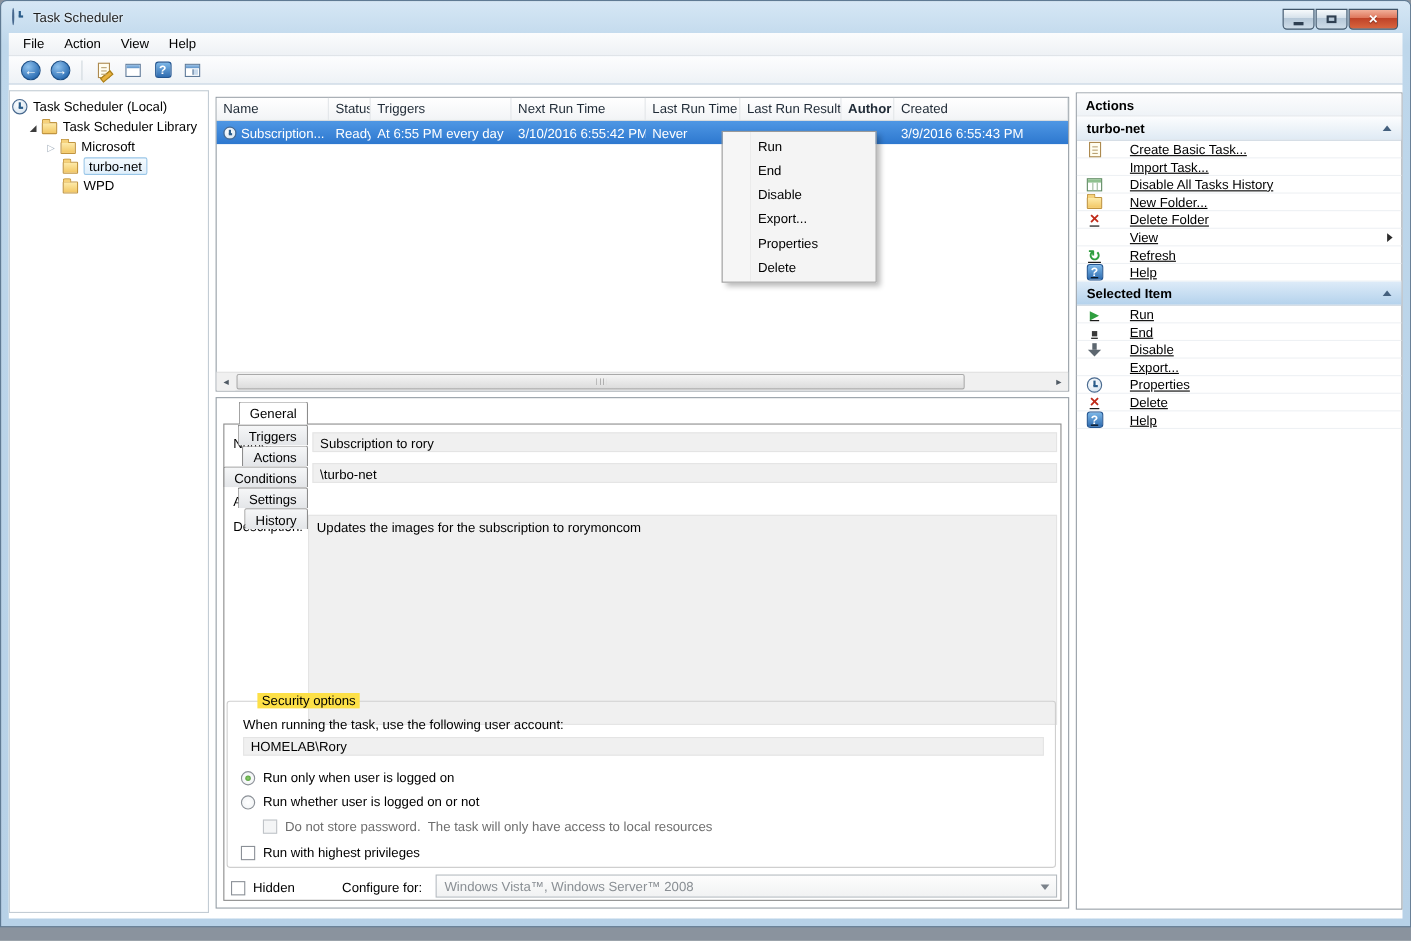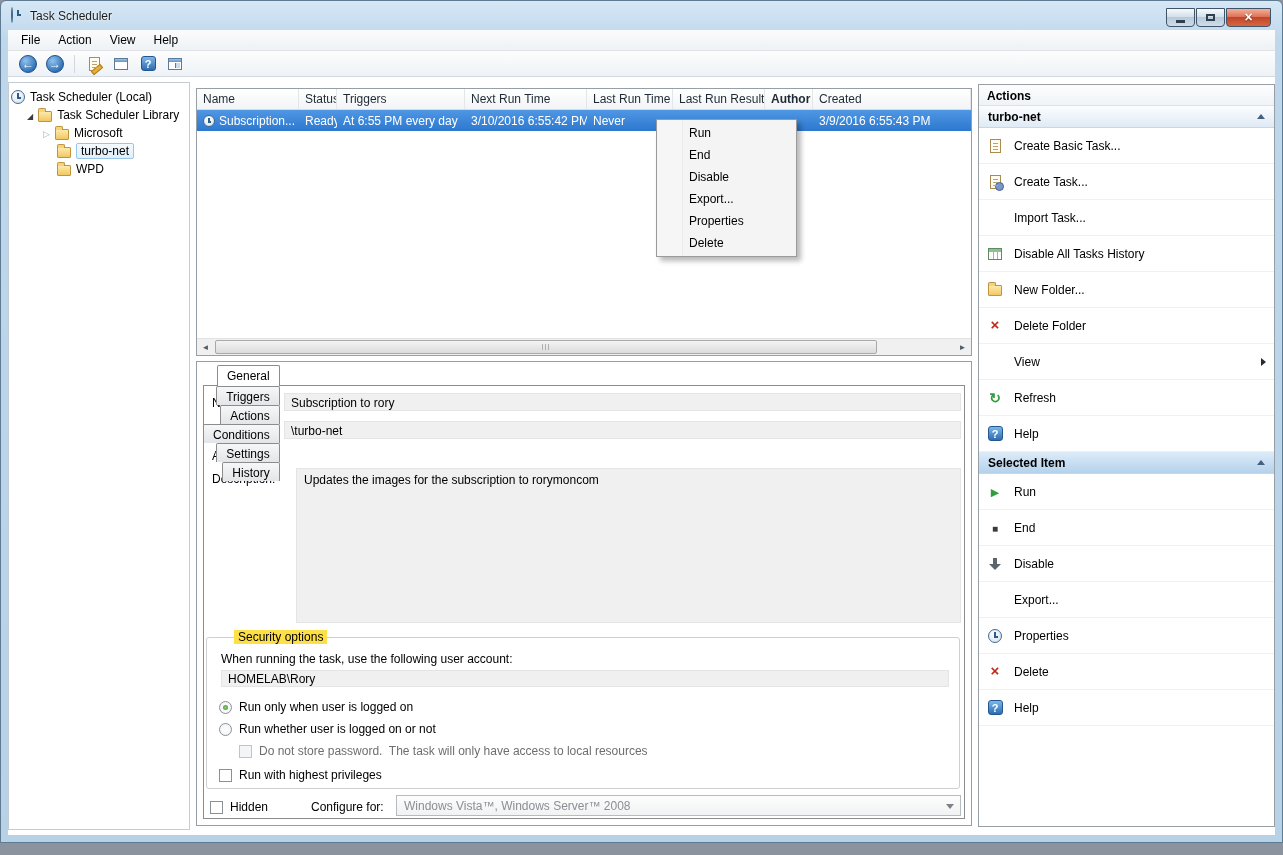--- a/index.html
+++ b/index.html
@@ -153,21 +153,21 @@
   .tabs { position: absolute; left: 6px; top: 3px; display: flex; align-items: flex-end; z-index: 3; flex-direction: column; }
   .tab {
     padding: 3px 9px 2px; border: 1px solid #8c8c8c; border-bottom: none; margin-right: -1px;
     background: linear-gradient(#f6f7f8, #e3e5e8); border-radius: 2px 2px 0 0; height: 19px;
   }
   .tab.active { background: #fff; height: 21px; position: relative; z-index: 4; }
   .tab-content { position: absolute; left: 6px; right: 6px; top: 23px; bottom: 6px; border: 1px solid #8c8c8c; background: #fff; }
 
   .fld-label { position: absolute; left: 8px; }
   .fld-box { position: absolute; left: 80px; right: 3px; height: 18px; background: #f0f0f0; border: 1px solid #e4e4e4; padding: 2px 6px; white-space: nowrap; overflow: hidden; }
-  .desc-box { position: absolute; left: 92px; right: 3px; top: 82px; height: 155px; background: #f0f0f0; border: 1px solid #e4e4e4; padding: 4px 7px; }
+  .desc-box { position: absolute; left: 76px; right: 3px; top: 82px; height: 191px; background: #f0f0f0; border: 1px solid #e4e4e4; padding: 4px 7px; }
 
   .sec-group { position: absolute; left: 2px; right: 4px; top: 251px; height: 152px; border: 1px solid #cfcfcf; border-radius: 3px; }
   .sec-legend { position: absolute; top: -8px; left: 9px; background: #fde047; padding: 0 4px; margin-left: 18px; }
   .sec-caption { position: absolute; left: 14px; top: 14px; }
   .account-box { position: absolute; left: 14px; right: 10px; top: 32px; height: 17px; background: #f0f0f0; border: 1px solid #e4e4e4; padding: 1px 6px; }
 
   .ctl-row { position: absolute; display: flex; align-items: flex-end; gap: 7px; height: 16px; }
   .radio { width: 13px; height: 13px; border-radius: 50%; border: 1px solid #8b9097; background: radial-gradient(#ffffff, #eef1f3); position: relative; flex: 0 0 13px; }
   .radio.sel::after { content: ""; position: absolute; left: 3px; top: 3px; width: 5px; height: 5px; border-radius: 50%; background: radial-gradient(#8fd16c, #3f8a2e); }
   .checkbox { width: 13px; height: 13px; border: 1px solid #8b9097; background: #fff; flex: 0 0 13px; }
@@ -183,21 +183,21 @@
   }
   .combo-arrow { position: absolute; right: 6px; top: 8px; width: 0; height: 0; border-left: 4px solid transparent; border-right: 4px solid transparent; border-top: 5px solid #7b828a; }
 
   
   .actions-panel { position: absolute; left: 978px; top: 84px; width: 297px; height: 743px; background: #fff; border: 1px solid #969ea6; }
   .actions-title { height: 21px; background: linear-gradient(#fdfdfe, #eff3f7); border-bottom: 1px solid #dde2e7; font-weight: bold; padding: 4px 0 0 8px; }
   .sec-header { height: 22px; display: flex; align-items: center; justify-content: space-between; padding: 0 9px; font-weight: bold; border-bottom: 1px solid #ccd6e0; }
   .sec-header.light { background: linear-gradient(#fcfdfe, #dfeaf4); }
   .sec-header.blue { background: linear-gradient(#ddebf8, #b4d2ec); }
   .chev-up { width: 0; height: 0; border-left: 4px solid transparent; border-right: 4px solid transparent; border-bottom: 5px solid #44607e; }
-  .action-item { height: 36px; display: flex; align-items: center; gap: 11px; padding: 0 8px; border-bottom: 1px solid #eef1f4; }
+  .action-item { height: 16px; display: flex; align-items: center; gap: 24px; padding: 0 8px; border-bottom: 1px solid #eef1f4; text-decoration: underline; }
   .ai { width: 16px; height: 16px; flex: 0 0 16px; display: flex; align-items: center; justify-content: center; }
   .action-label { flex: 1; white-space: nowrap; overflow: hidden; }
   .submenu-arrow { width: 0; height: 0; border-top: 4px solid transparent; border-bottom: 4px solid transparent; border-left: 5px solid #2b2b2b; }
 </style>
 </head>
 <body>
 
 <div class="screen">
 
   <div class="window-frame"></div>
@@ -384,26 +384,20 @@
       <span>turbo-net</span>
       <span class="chev-up"></span>
     </div>
     <div class="action-item">
       <span class="ai">
           <span class="ic-doc"></span>
         </span>
       <span class="action-label">Create Basic Task...</span>
     </div>
     <div class="action-item">
-      <span class="ai">
-          <span class="ic-doc gear"></span>
-        </span>
-      <span class="action-label">Create Task...</span>
-    </div>
-    <div class="action-item">
       <span class="ai"></span>
       <span class="action-label">Import Task...</span>
     </div>
     <div class="action-item">
       <span class="ai">
           <span class="ic-table"></span>
         </span>
       <span class="action-label">Disable All Tasks History</span>
     </div>
     <div class="action-item">

